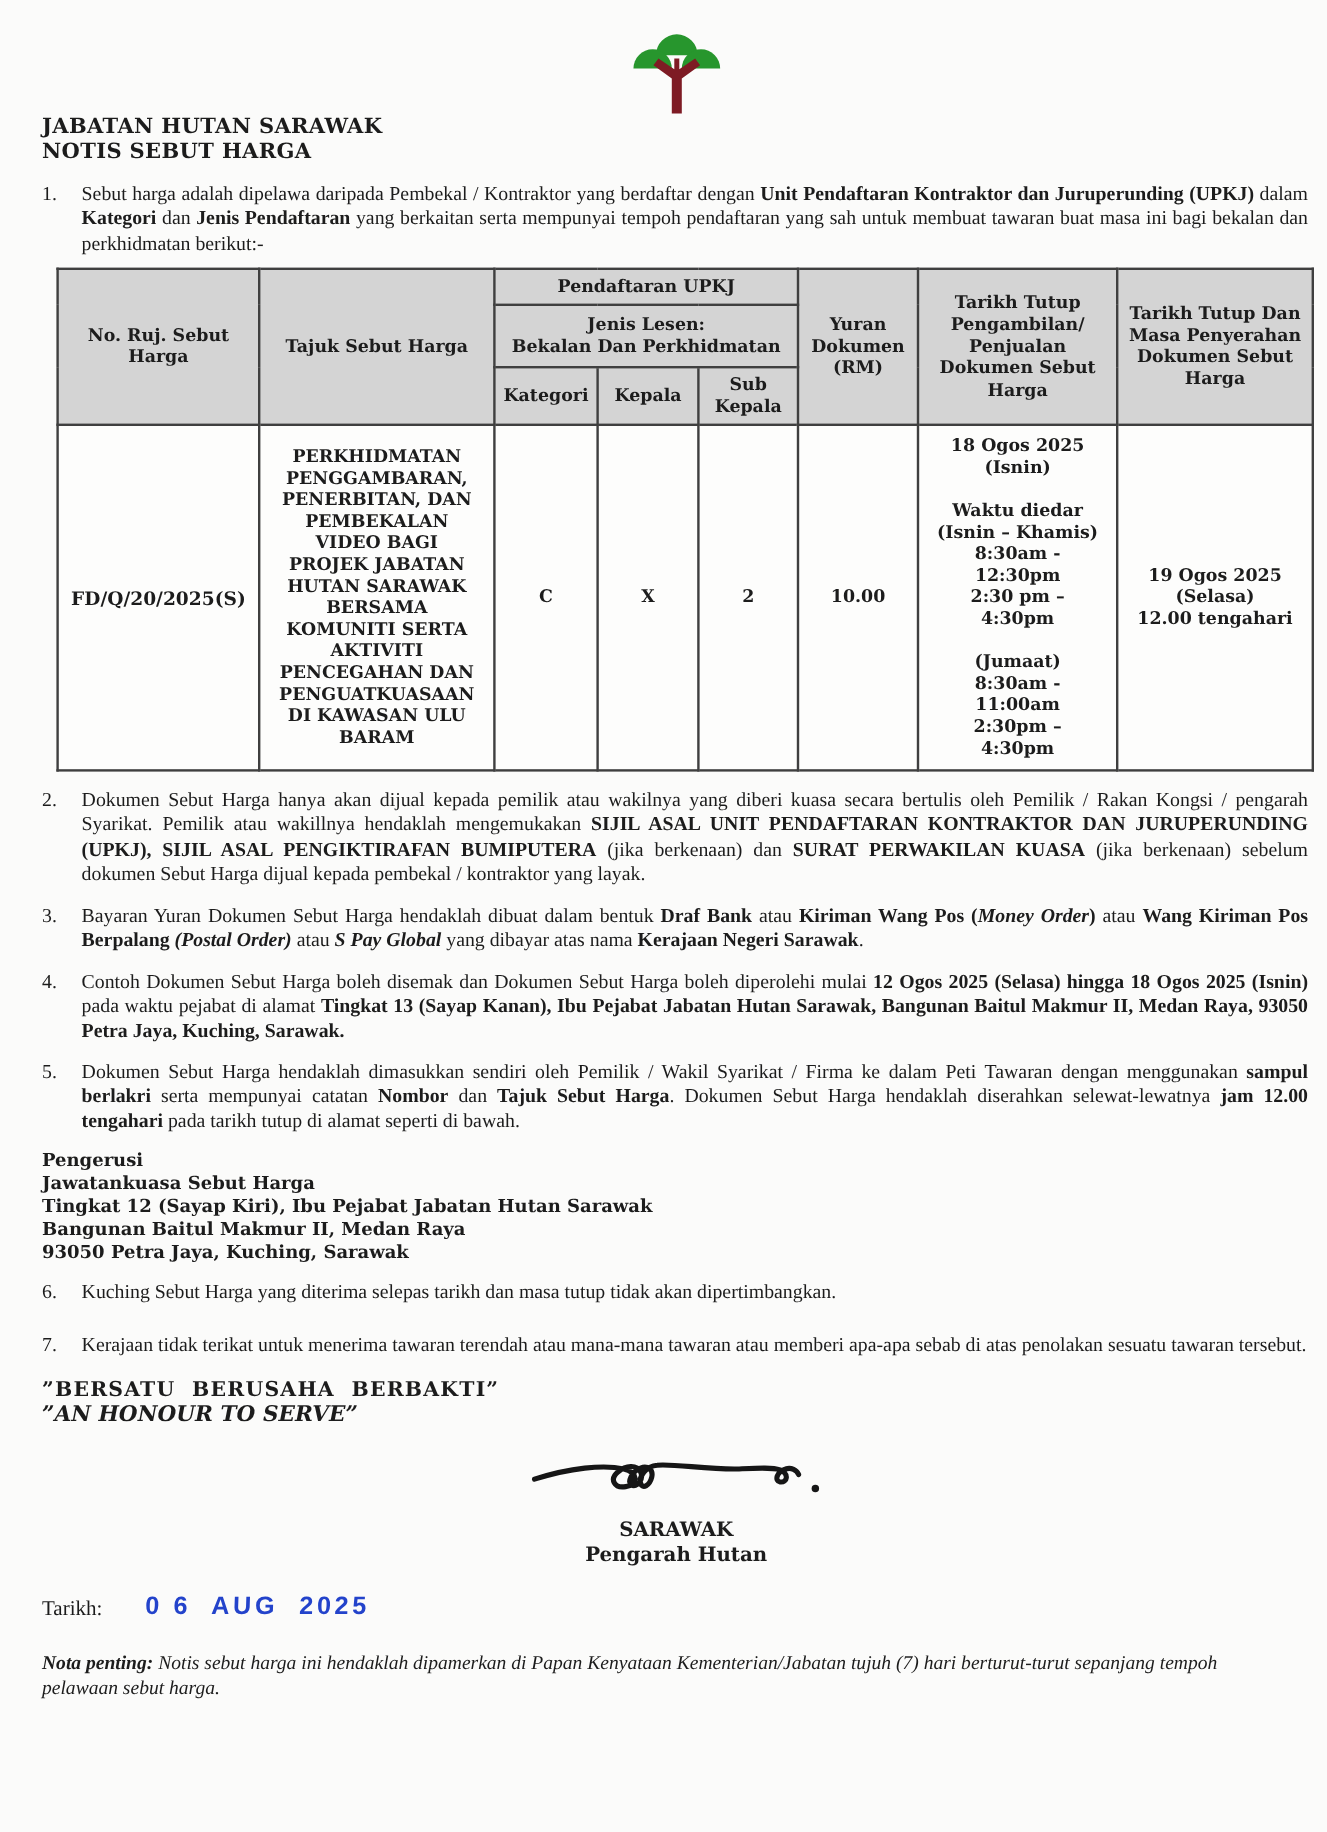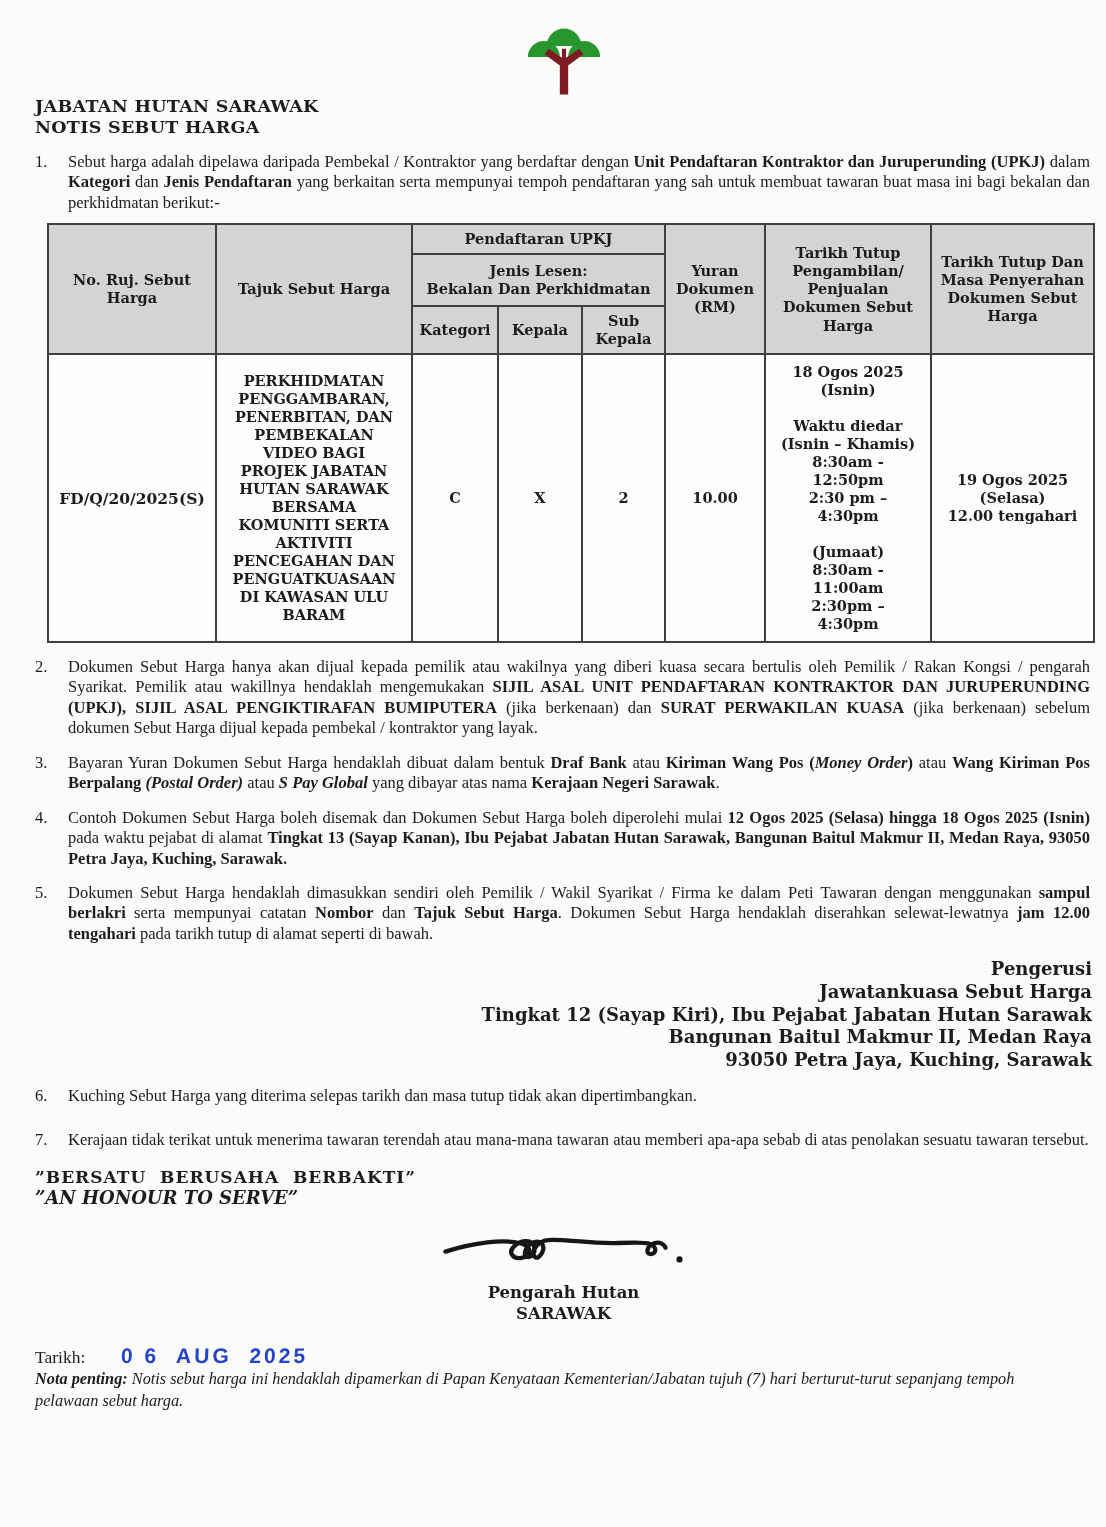--- a/index.html
+++ b/index.html
@@ -28,35 +28,35 @@
     font-family:"DejaVu Serif",serif;font-weight:bold;
   }
   table.tender th{background:#d4d4d4;font-size:14.5px;line-height:1.25;padding:2px 4px;}
   table.tender td{background:#fdfdfc;font-size:14.5px;line-height:1.24;padding:8px 5px;}
   .pre{white-space:pre-line;}
   .h1row{height:30px;}
   .h2row{height:52px;}
   .h3row{height:48px;}
 
   
-  .center-block{text-align:right;font-weight:bold;font-family:"DejaVu Serif",serif;
-    font-size:18px;line-height:1.26;margin-top:14px;}
+  .center-block{text-align:left;font-weight:bold;font-family:"DejaVu Serif",serif;
+    font-size:15px;line-height:1.26;margin-top:14px;}
   .motto{margin-top:16px;text-align:left;font-family:"DejaVu Serif",serif;}
   .motto-1{font-weight:bold;font-size:17px;letter-spacing:1px;}
   .motto-2{font-weight:bold;font-style:italic;font-size:18px;}
   .ws-pre{white-space:pre;}
 
   .sig-wrap{text-align:center;margin-top:8px;}
   .signatory{text-align:center;font-weight:bold;font-family:"DejaVu Serif",serif;font-size:16.5px;line-height:1.3;}
 
   .date-row{margin-top:20px;font-size:17.5px;display:flex;align-items:flex-end;}
   .date-stamp{font-family:"Liberation Sans",sans-serif;font-weight:bold;font-size:21px;
     color:#2343cb;letter-spacing:3px;margin-left:36px;transform:skewX(-2deg);}
 
-  .note{font-size:16.3px;line-height:1.3;font-style:italic;padding-right:28px;}
+  .note{margin-top:24px;font-size:16.3px;line-height:1.3;font-style:italic;padding-right:28px;}
   .note .lbl{font-weight:bold;}
 </style>
 </head>
 <body>
 
 <div class="page">
 
   <div class="header">
     <svg class="logo" width="84" height="82" viewBox="0 0 120 118" aria-hidden="true">
       <path d="M35,46 A25,25 0 0 1 85,46 Z" fill="#27962d"></path>
@@ -122,21 +122,21 @@
       <td>C</td>
       <td>X</td>
       <td>2</td>
       <td>10.00</td>
       <td class="pre">18 Ogos 2025
 (Isnin)
 
 Waktu diedar
 (Isnin – Khamis)
 8:30am -
-12:50pm
+12:30pm
 2:30 pm –
 4:30pm
 
 (Jumaat)
 8:30am -
 11:00am
 2:30pm –
 4:30pm</td>
       <td class="pre">19 Ogos 2025
 (Selasa)
@@ -184,22 +184,22 @@
     <div class="motto-2">”AN HONOUR TO SERVE”</div>
   </div>
 
   <div class="sig-wrap">
     <svg width="330" height="62" viewBox="0 0 330 80" aria-hidden="true">
       <path d="M12,46 C50,34 86,30 108,35 C124,39 124,52 110,54 C98,56 92,46 102,38 C110,31 122,30 126,38 C130,46 122,56 116,52 C112,49 116,38 126,34 C134,31 140,36 138,44 C136,52 128,58 126,50 C124,43 132,32 144,31 C160,29 200,36 232,35 C252,34 268,33 276,36 C286,40 284,50 276,49 C270,48 272,38 282,35 C288,33 294,36 296,41" fill="none" stroke="#161616" stroke-width="5.5" stroke-linecap="round" stroke-linejoin="round"></path>
       <circle cx="314" cy="56" r="4" fill="#161616"></circle>
     </svg>
   </div>
   <div class="signatory">
+    <div>SARAWAK</div>
     <div>Pengarah Hutan</div>
-    <div>SARAWAK</div>
   </div>
 
   <div class="date-row">
     <span>Tarikh:</span>
     <span class="date-stamp ws-pre">0 6  AUG  2025</span>
   </div>
 
   <div class="note">
     <span class="lbl">Nota penting:</span><span class="ws-pre" style="white-space:normal">  Notis sebut harga ini hendaklah dipamerkan di Papan Kenyataan Kementerian/Jabatan tujuh (7) hari berturut-turut sepanjang tempoh pelawaan sebut harga.</span>
   </div>

